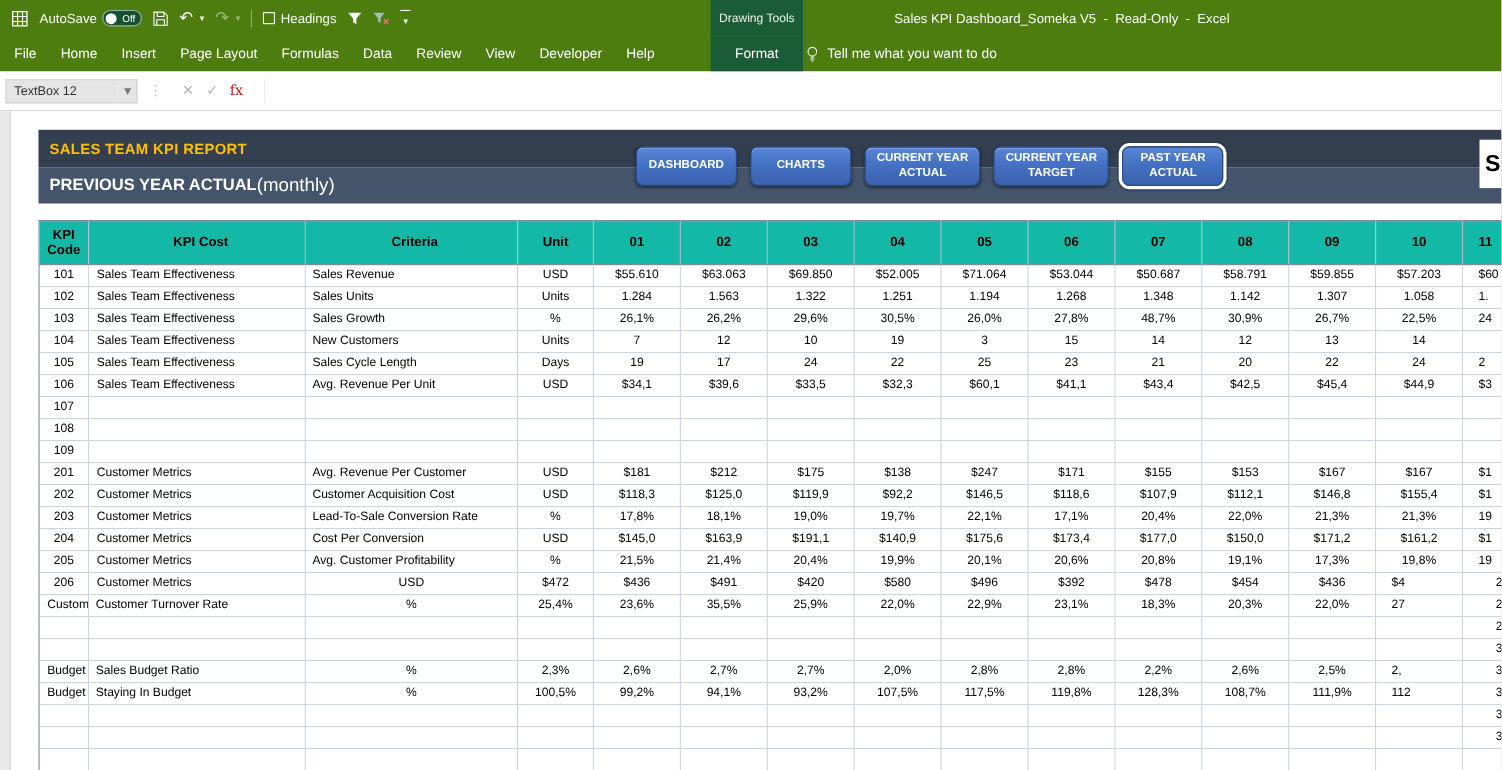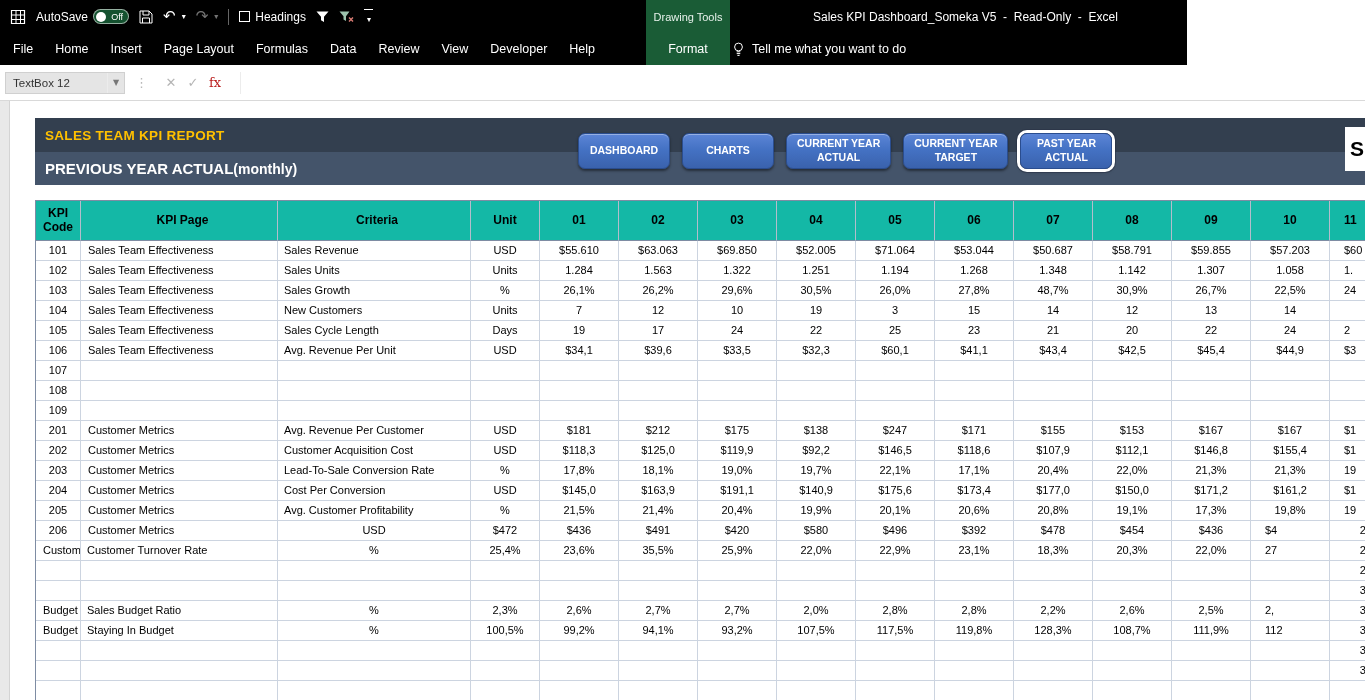--- a/index.html
+++ b/index.html
@@ -1,20 +1,20 @@
 <!DOCTYPE html>
 <html><head>
 <meta charset="utf-8">
 <style>
   * { margin:0; padding:0; box-sizing:border-box; }
   body { font-family:"Liberation Sans", sans-serif; background:#888; }
   .page { position:relative; width:1365px; height:700px; background:#fff; overflow:hidden; }
 
   
-  .ribbon { position:absolute; left:0; top:0; width:1187px; height:65px; background:#000000; color:#fff; }
+  .ribbon { position:absolute; left:0; top:0; width:1365px; height:65px; background:#4d7c0f; color:#fff; }
   .qat-row { position:relative; height:33px; display:flex; align-items:center; padding-left:10px; gap:10px; }
   .qat-item { display:flex; align-items:center; gap:5px; font-size:12px; color:#fff; }
   .toggle-pill { position:relative; width:36px; height:15px; border-radius:8px; background:#14512f; border:1px solid rgba(255,255,255,.55); display:flex; align-items:center; justify-content:flex-end; padding-right:5px; font-size:9px; color:#fff; }
   .toggle-knob { position:absolute; left:2px; top:1.5px; width:10px; height:10px; border-radius:50%; background:#fff; }
   .glyph { font-family:"DejaVu Sans", sans-serif; }
   .undo { font-size:15px; line-height:1; }
   .dim { opacity:.45; }
   .caret { font-size:8px; line-height:1; margin-left:1px; }
   .vsep { width:1px; height:16px; background:rgba(255,255,255,.4); }
   .qat-checkbox { width:11px; height:11px; border:1.5px solid #fff; background:transparent; }
@@ -40,21 +40,21 @@
   
   .sheet { position:absolute; left:0; top:101px; width:1365px; height:599px; background:#fff; }
   .left-strip { position:absolute; left:0; top:0; width:10px; height:599px; background:#e9e9e9; border-right:1px solid #d4d4d4; }
 
   
   .band { position:absolute; left:35px; top:17px; right:0; }
   .band-top { height:34px; background:#333F4F; display:flex; align-items:center; padding-left:10px; }
   .band-bottom { height:33px; background:#44546A; display:flex; align-items:center; padding-left:10px; }
   .report-title { color:#FFC000; font-weight:bold; font-size:13.5px; letter-spacing:.3px; }
   .report-subtitle { color:#fff; font-weight:bold; font-size:15px; }
-  .report-subtitle-suffix { color:#fff; font-weight:bold; font-size:14px; }
+  .report-subtitle-suffix { color:#fff; font-weight:normal; font-size:17px; }
 
   .nav-buttons { position:absolute; left:578px; top:28px; display:flex; gap:12px; align-items:center; height:44px; }
   .nav-btn { min-height:36px; min-width:92px; display:flex; align-items:center; justify-content:center; padding:3px 10px; white-space:pre-line; text-align:center; font-size:10.5px; font-weight:bold; color:#fff; line-height:1.3;
     background:linear-gradient(180deg,#5c85d6 0%, #4472c4 45%, #3a62ad 100%);
     border:1px solid #2a4d8f; border-radius:7px;
     box-shadow:0 1.5px 2.5px rgba(0,0,0,.45), inset 0 1px 0 rgba(255,255,255,.35); cursor:pointer; }
   .nav-btn.selected { box-shadow:0 0 0 3px #ffffff, 0 0 0 4px rgba(40,50,70,.55), 0 2px 4px rgba(0,0,0,.4); }
 
   .logo-box { position:absolute; left:1345px; top:26px; width:70px; height:44px; background:#fff; color:#000; font-weight:bold; font-size:21px; display:flex; align-items:center; padding-left:5px; letter-spacing:.5px; }
 
@@ -190,21 +190,21 @@
 TARGET</div>
         <div class="nav-btn selected">PAST YEAR
 ACTUAL</div>
       </div>
 
     <div class="logo-box">SO</div>
 
     <div class="kpi-table">
         <div class="hdr c-code">KPI
 Code</div>
-        <div class="hdr c-group">KPI Page</div>
+        <div class="hdr c-group">KPI Cost</div>
         <div class="hdr c-criteria">Criteria</div>
         <div class="hdr c-unit">Unit</div>
         <div class="hdr c-val">01</div>
         <div class="hdr c-val">02</div>
         <div class="hdr c-val">03</div>
         <div class="hdr c-val">04</div>
         <div class="hdr c-val">05</div>
         <div class="hdr c-val">06</div>
         <div class="hdr c-val">07</div>
         <div class="hdr c-val">08</div>

